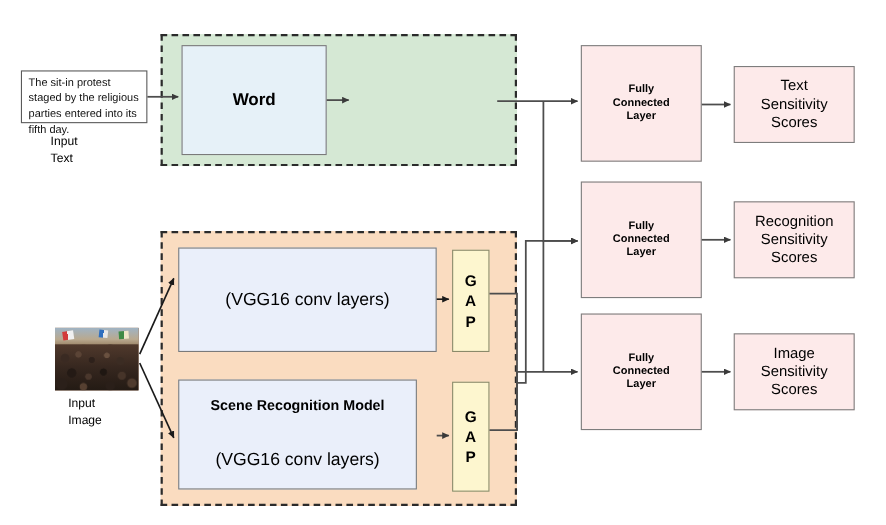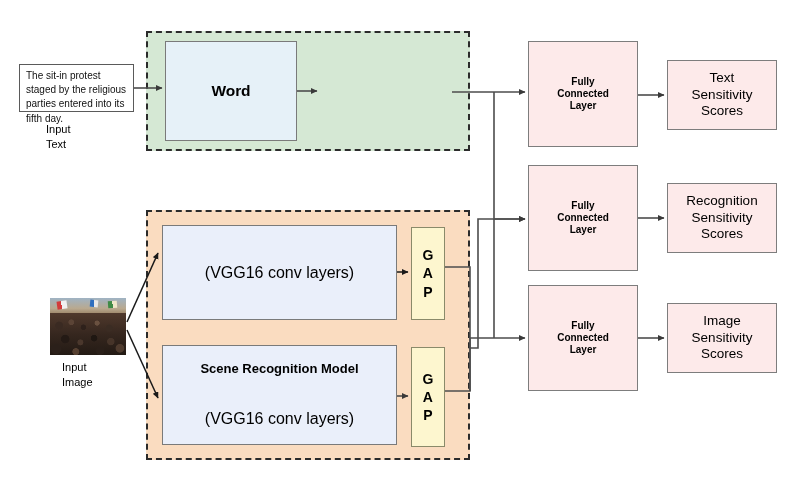--- a/index.html
+++ b/index.html
@@ -164,21 +164,21 @@
   </div>
   <div class="abs caption" style="left:62px;top:360px;width:90px;">
     <div>Input</div>
     <div>Image</div>
   </div>
 
   <div class="abs node node-blue-2" style="left:162px;top:225px;width:235px;height:95px;">
     <div class="lbl-12r">(VGG16 conv layers)</div>
   </div>
 
-  <div class="abs node node-blue-2" style="left:162px;top:345px;width:235px;height:100px;gap:32px;">
+  <div class="abs node node-blue-2" style="left:162px;top:345px;width:217px;height:100px;gap:32px;">
     <div class="lbl-13b">Scene Recognition Model</div>
     <div class="lbl-12r">(VGG16 conv layers)</div>
   </div>
 
   <div class="abs node node-yellow" style="left:411px;top:227px;width:34px;height:93px;">
     <div class="gap">G</div>
     <div class="gap">A</div>
     <div class="gap">P</div>
   </div>
 

